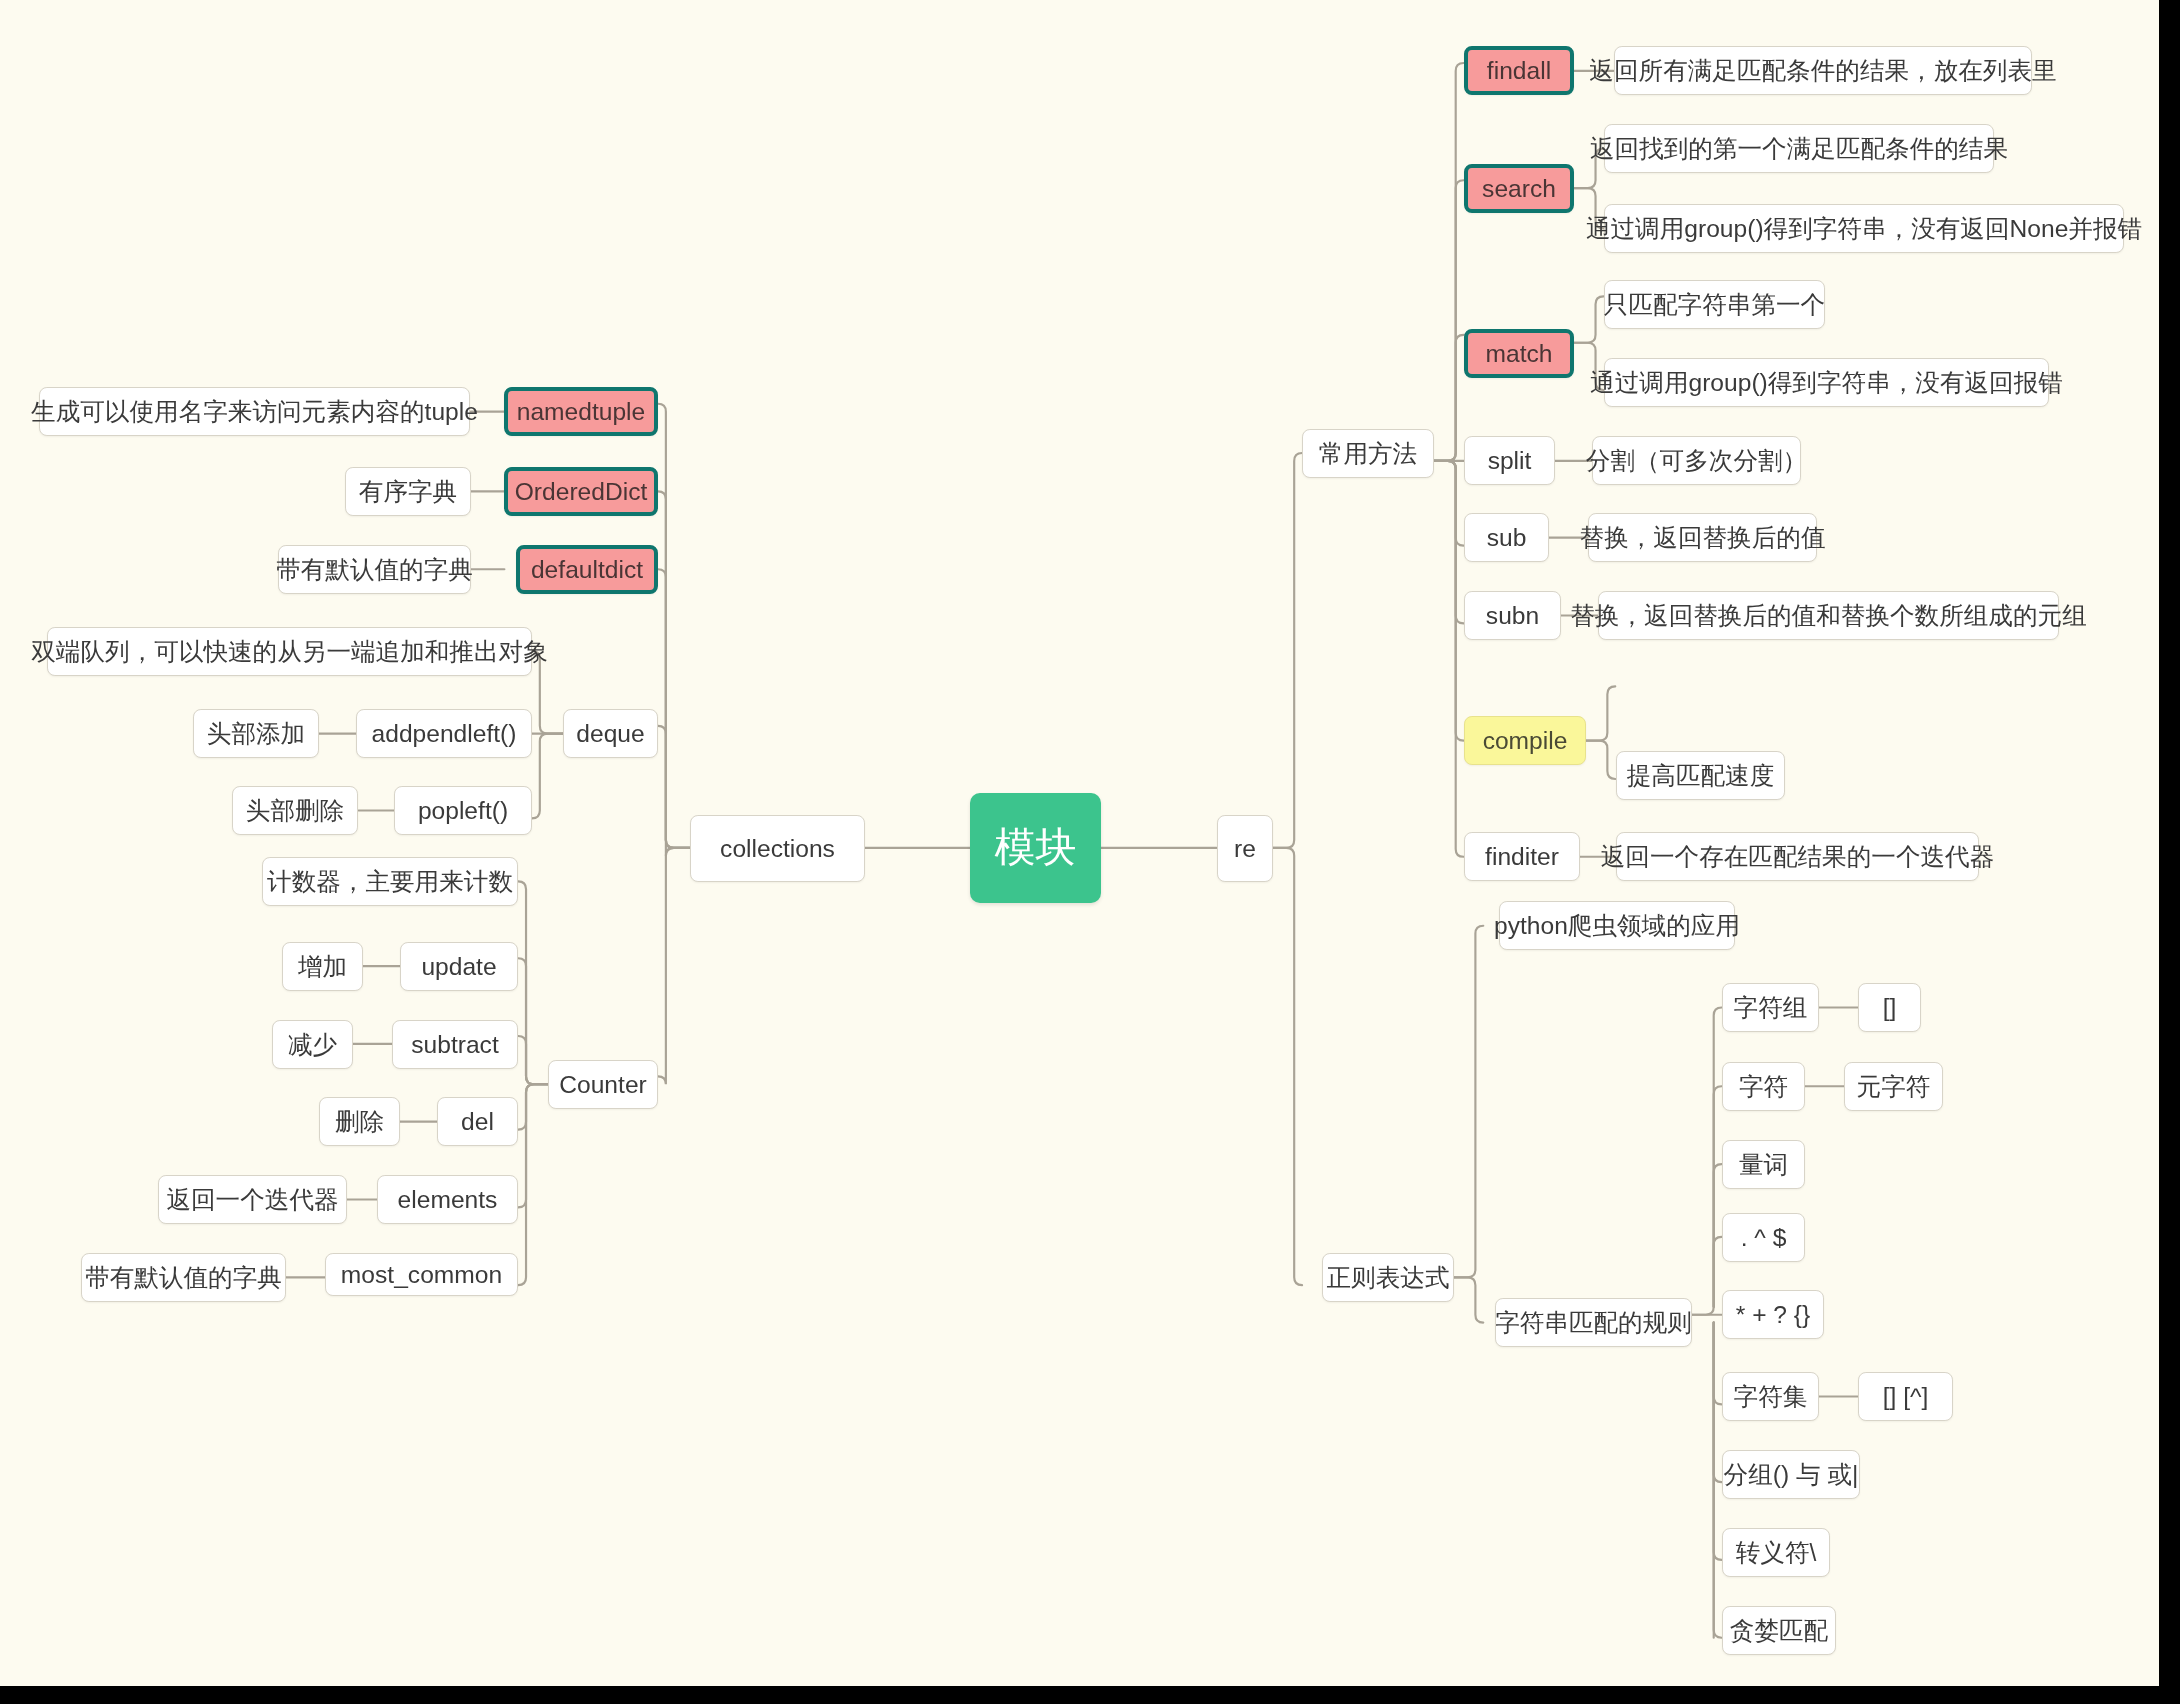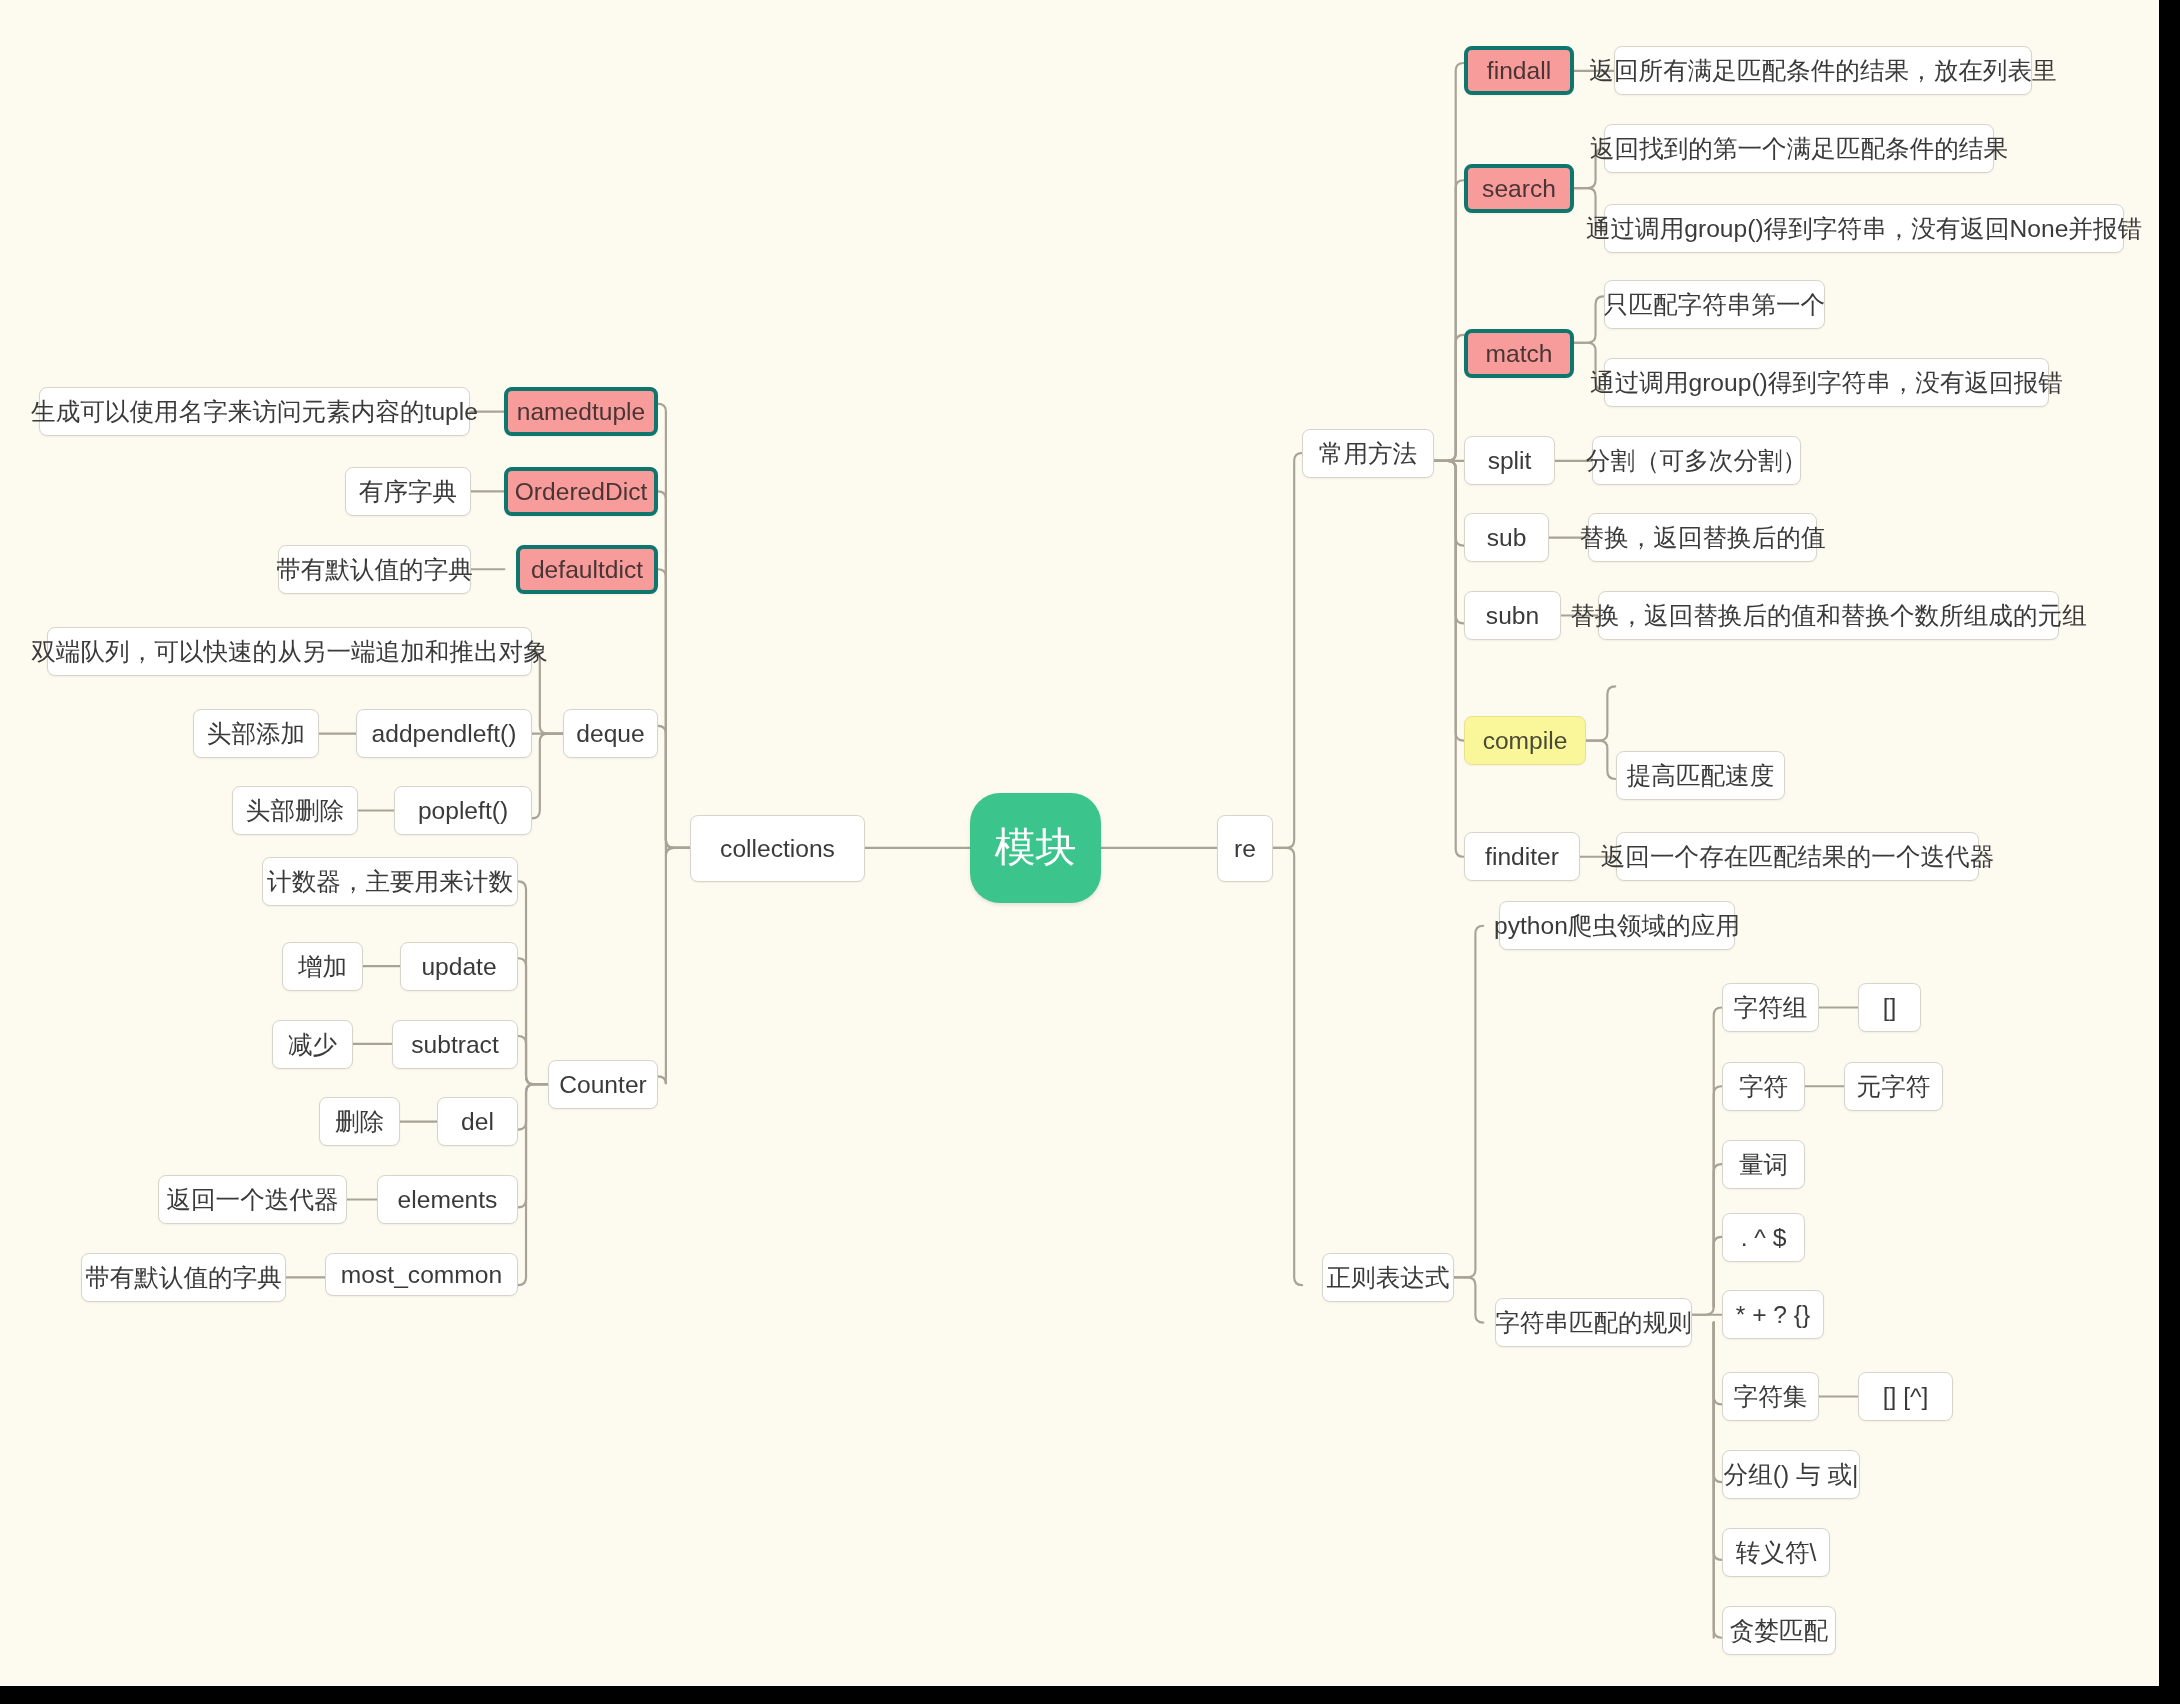--- a/index.html
+++ b/index.html
@@ -144,21 +144,21 @@
       <path d="M 1740,1343 L 1740,1576 Q 1740,1584 1748,1584"></path>
       <path d="M 1740,1343 L 1740,1655 Q 1740,1663 1748,1663"></path>
       <path d="M 1740,1343 L 1740,1663"></path>
 
       <path d="M 1846,1023 L 1886,1023"></path>
       <path d="M 1832,1103 L 1872,1103"></path>
       <path d="M 1846,1418 L 1886,1418"></path>
     </g>
   </svg>
 
-  <div class="node root" style="left:970px; top:793px; width:131px; height:110px;border-radius:30px;">
+  <div class="node root" style="left:970px; top:793px; width:131px; height:110px;">
     <span>模块</span>
   </div>
 
   <div class="node" style="left:690px; top:815px; width:175px; height:67px;">
     <span>collections</span>
   </div>
 
   <div class="node pink" style="left:504px; top:387px; width:154px; height:49px;">
     <span>namedtuple</span>
   </div>

